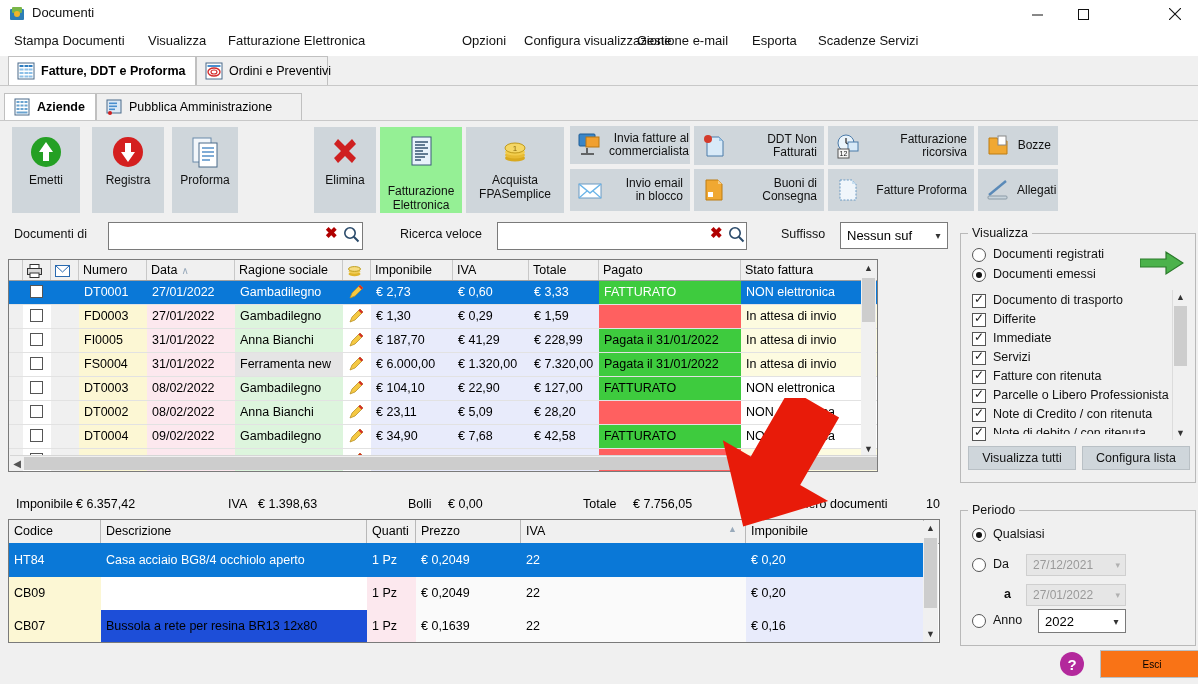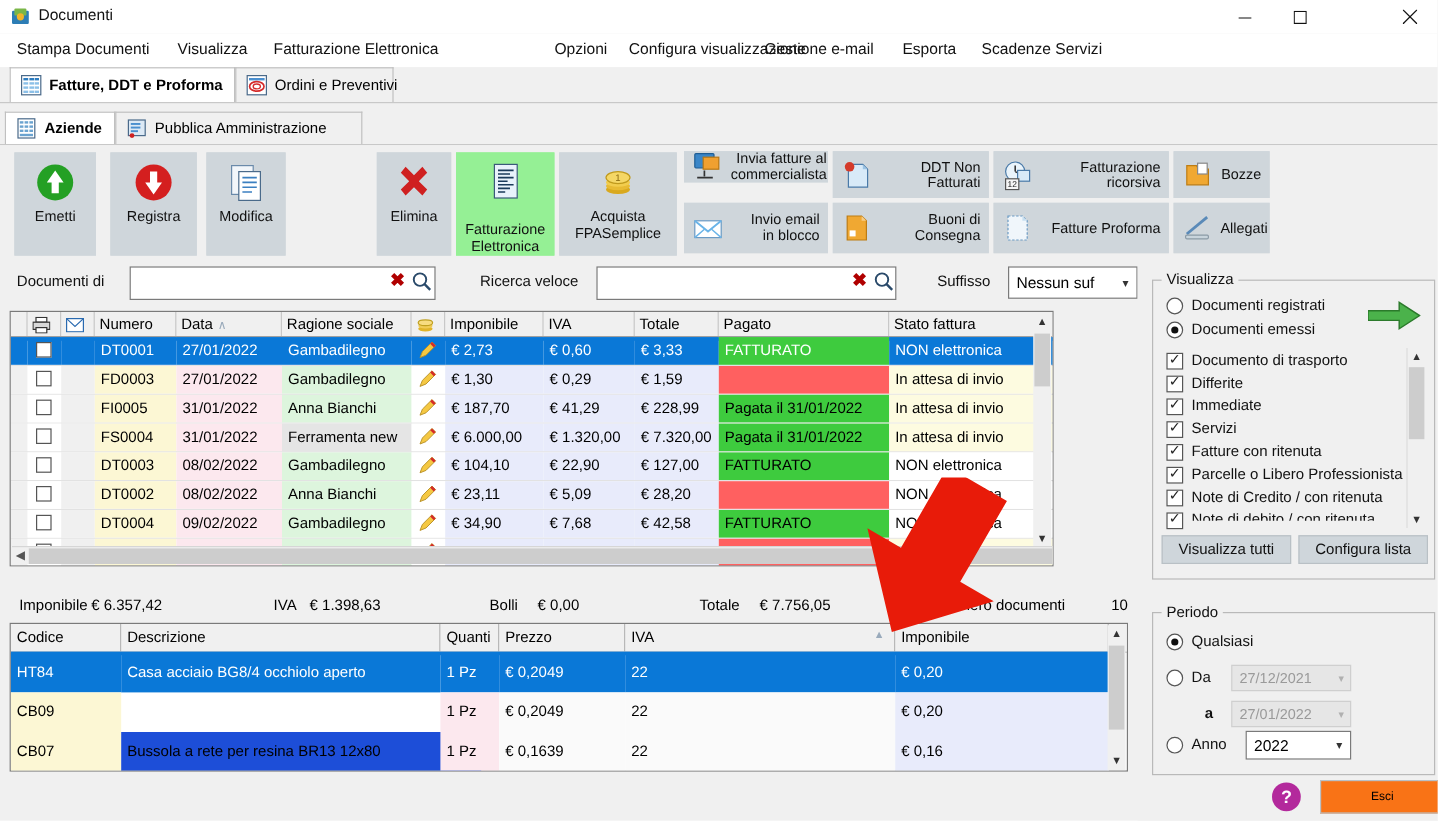--- a/index.html
+++ b/index.html
@@ -233,21 +233,21 @@
       <svg class="bi" viewBox="0 0 36 36">
         <rect x="6" y="4" width="18" height="24" fill="#f2f6fa" stroke="#6a8aaa"></rect>
         <rect x="12" y="9" width="18" height="24" fill="#fff" stroke="#4a6a8a"></rect>
         <g stroke="#3b7fc0" stroke-width="1.3">
           <line x1="15" y1="14" x2="27" y2="14"></line>
             <line x1="15" y1="18" x2="27" y2="18"></line>
           <line x1="15" y1="22" x2="27" y2="22"></line>
             <line x1="15" y1="26" x2="23" y2="26"></line>
         </g>
       </svg>
-      <div class="lbl">Modifica</div>
+      <div class="lbl">Proforma</div>
     </div>
 
 
     <div class="tbtn" style="left:314px;top:6px;width:62px;height:86px">
       <svg class="bi" viewBox="0 0 36 36">
         <path d="M7 10 L11 5 L18 12 L25 5 L29 10 L22 17 L29 24 L25 29 L18 22 L11 29 L7 24 L14 17 Z" fill="#cf2020"></path>
       </svg>
       <div class="lbl">Elimina</div>
     </div>
 
@@ -273,21 +273,21 @@
         <ellipse cx="18" cy="24" rx="10" ry="3.6" fill="#d9a91e"></ellipse>
         <ellipse cx="18" cy="21" rx="10" ry="3.6" fill="#e8bb33"></ellipse>
         <ellipse cx="18" cy="18" rx="10" ry="3.6" fill="#f2cd4d"></ellipse>
         <ellipse cx="18" cy="14" rx="10" ry="5" fill="#f5d765" stroke="#c09a1c"></ellipse>
         <text x="18" y="17" font-size="8" text-anchor="middle" fill="#8a6a10" font-family="Liberation Sans, sans-serif">1</text>
       </svg>
       <div class="lbl">Acquista
 FPASemplice</div>
     </div>
 
-    <div class="tbtn wide" style="left:570px;top:5px;width:120px;height:26px">
+    <div class="tbtn wide" style="left:570px;top:5px;width:120px;height:38px">
       <svg class="bi" viewBox="0 0 26 26">
         <rect x="2" y="2" width="16" height="12" rx="1" fill="#3a86c8" stroke="#1f5d94"></rect>
         <rect x="9" y="5" width="13" height="10" fill="#f0a030" stroke="#b97712"></rect>
         <line x1="10" y1="16" x2="10" y2="21" stroke="#333" stroke-width="1.4"></line>
         <line x1="4" y1="22" x2="17" y2="22" stroke="#333" stroke-width="1.4"></line>
       </svg>
       <div class="lbl">Invia fatture al
 commercialista</div>
     </div>
     <div class="tbtn wide" style="left:694px;top:5px;width:130px;height:39px">

